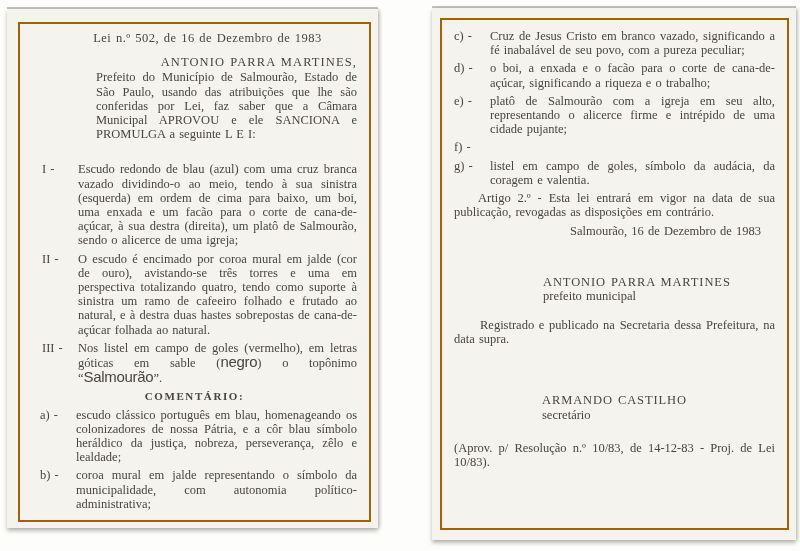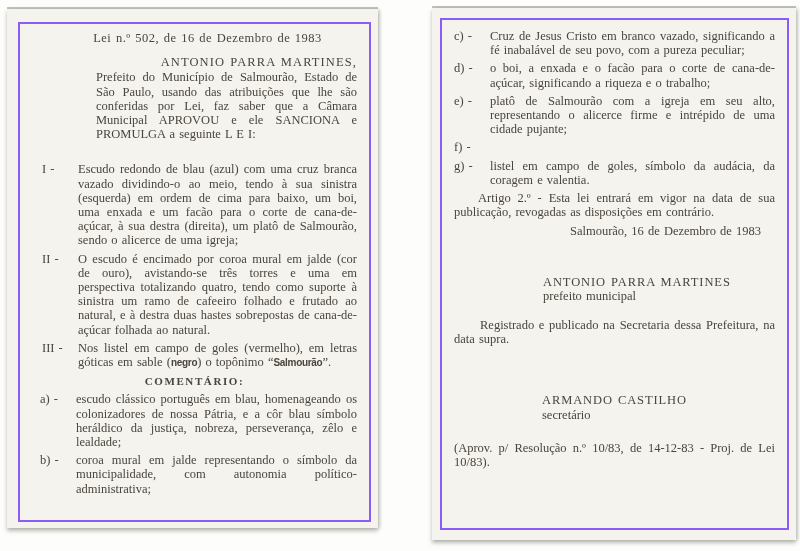--- a/index.html
+++ b/index.html
@@ -14,21 +14,21 @@
   .page {
     position:absolute;
     background:#f5f3ee;
     box-shadow:0 3px 4px rgba(110,110,105,.45), 0 -2px 0 rgba(145,145,138,.55), 2px 0 3px rgba(130,130,125,.3);
   }
   .page-left  { left:7px;  top:9px; width:371px; height:519px; }
   .page-right { left:432px; top:8px; width:364px; height:532px; }
 
   .frame {
     position:absolute;
-    border:2px solid #8b5cf6;
+    border:2px solid #a16207;
     overflow:hidden;
     text-align:justify;
     font-size:12.5px;
     line-height:14.2px;
     word-spacing:1px;
   }
   .frame-left  { left:11px; right:7px; top:13px; bottom:6px; padding:7px 12px 4px 12px; }
   .frame-right { left:8px;  right:7px; top:10px; bottom:10px; padding:9px 12px 4px 12px; }
 
   p { margin:0; }
@@ -43,21 +43,21 @@
   .artigo { margin-bottom:3px; }
 
   .item { display:flex; margin-bottom:4px; }
   .item .mk { flex:0 0 36px; white-space:nowrap; }
   .item .itext { flex:1; text-align:justify; }
   .items-roman .item { padding-left:10px; }
   .items-letter-left .item { padding-left:8px; }
 
   .heading { font-weight:bold; text-align:center; font-size:11px; letter-spacing:1.6px; margin:3px 0 4px 0; }
 
-  .gothic { font-family:"Liberation Sans", sans-serif; font-weight:bold; font-size:10px; letter-spacing:-.3px; }
+  .gothic { font-family:"Liberation Sans", sans-serif; font-weight:normal; font-size:15px; letter-spacing:-.3px; }
 
   .dateline { text-align:right; padding-right:14px; margin-top:5px; }
 
   .sig { }
   .sig-1 { width:220px; margin:36px 12px 15px auto; }
   .sig-2 { width:205px; margin:47px 28px 0 auto; }
   .sig-name { letter-spacing:.9px; white-space:nowrap; }
   .sig-role { }
 
   .registration { text-indent:26px; }

